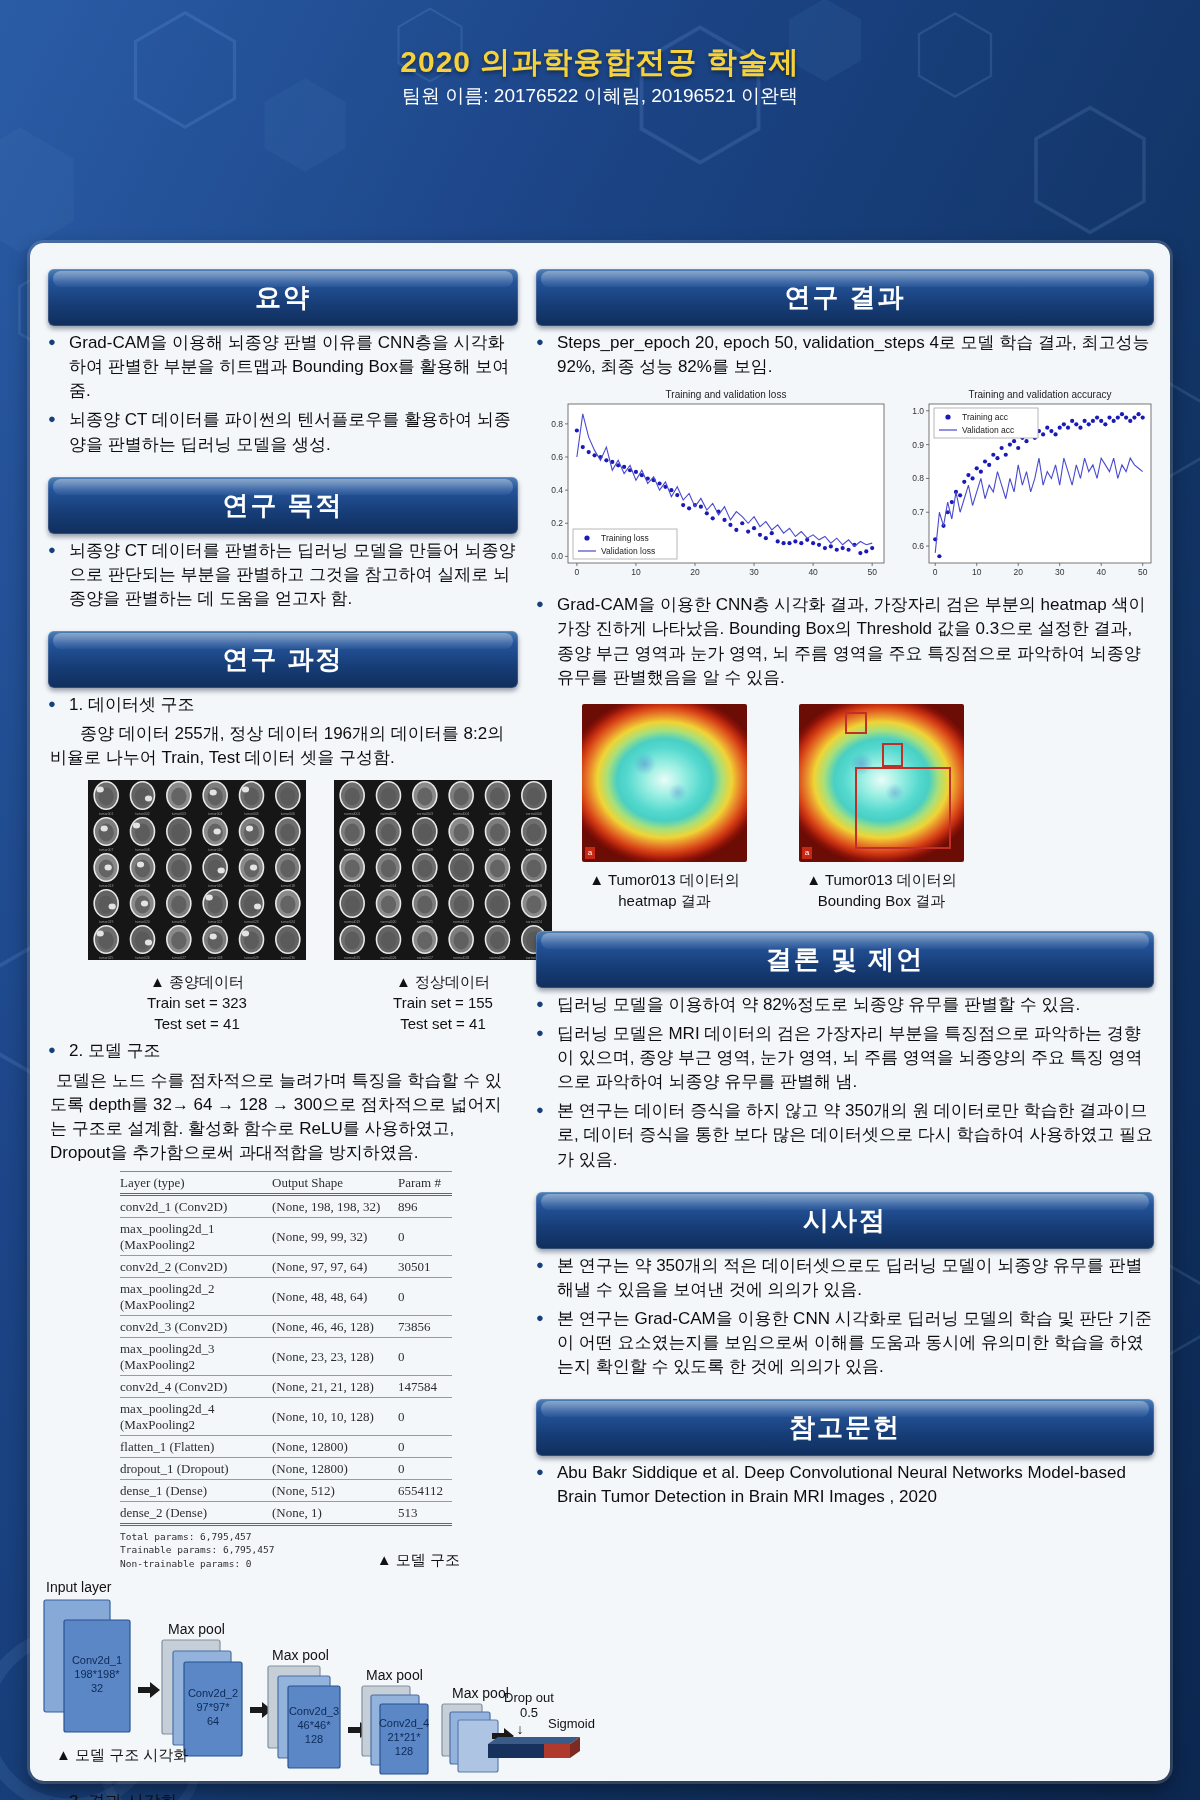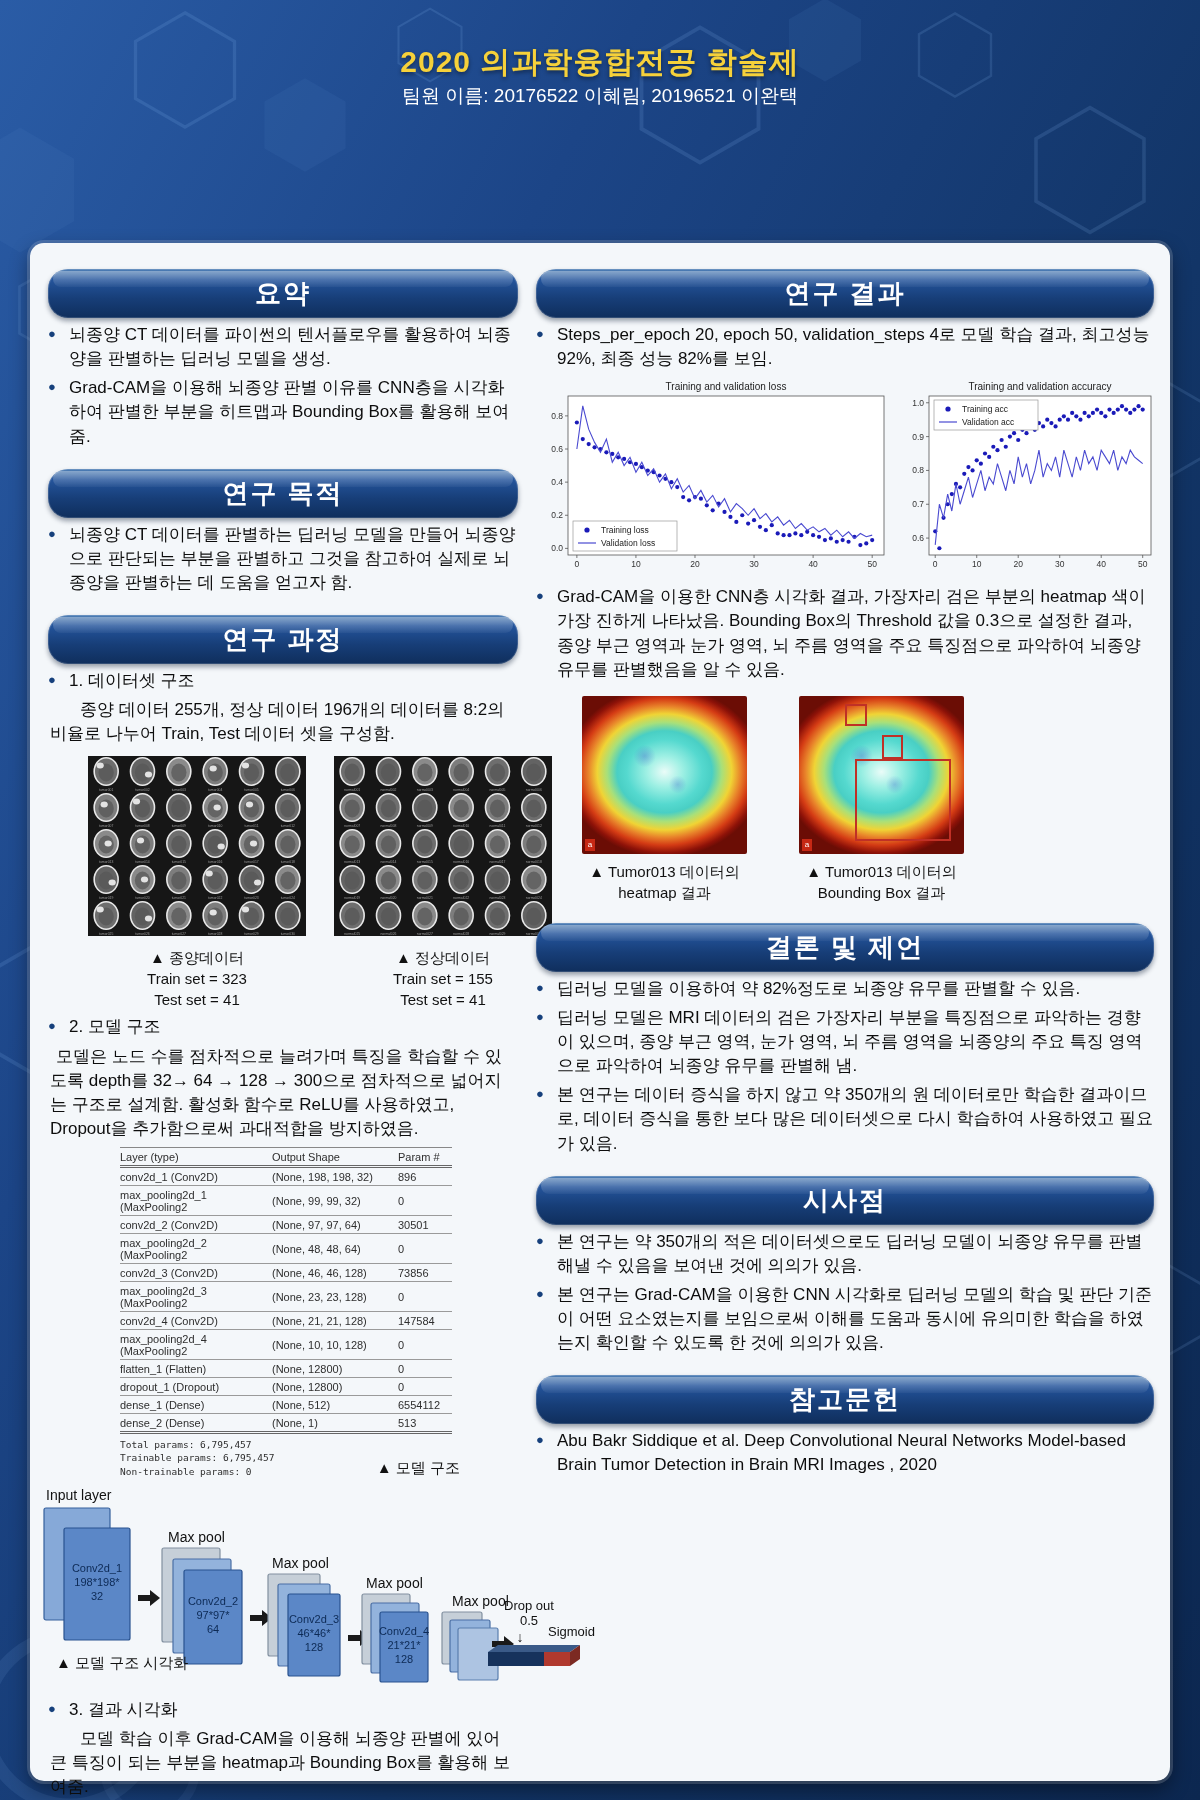--- a/index.html
+++ b/index.html
@@ -16,42 +16,42 @@
   .team { font-size:19px; }
   .panel {
     position:absolute; left:30px; top:243px; width:1140px; height:1538px; z-index:1;
     background:#f4f7fa; border-radius:14px;
     box-shadow:0 0 0 3px rgba(255,255,255,.16), 0 8px 20px rgba(0,0,0,.45);
   }
   .col { position:absolute; top:16px; }
   .col.left { left:18px; width:470px; }
   .col.right { left:506px; width:618px; }
   .bar {
-    position:relative; height:49px; border-radius:20px; overflow:hidden;
+    position:relative; height:57px; border-radius:6px; overflow:hidden;
     background:linear-gradient(180deg,#4f7fb5 0%,#24549b 22%,#173e78 60%,#0f2e5c 100%);
     box-shadow:0 3px 5px rgba(8,22,48,.4), inset 0 0 0 1px rgba(255,255,255,.15);
     display:flex; align-items:center; justify-content:center;
     color:#fff; font-size:26px; font-weight:bold; letter-spacing:2px;
     margin:10px 0 0;
   }
   .bar::before {
     content:""; position:absolute; left:5px; right:5px; top:2px; height:16px;
     border-radius:12px; background:linear-gradient(180deg,rgba(255,255,255,.35),rgba(255,255,255,.04));
   }
   .bar span { position:relative; z-index:1; }
   .mt { margin-top:20px; }
   .b { position:relative; font-size:17px; line-height:1.42; padding-left:21px; margin:5px 0; color:#0d0d0d; }
   .b::before { content:"●"; position:absolute; left:0; top:2px; font-size:13px; color:#16407c; }
   .indent { font-size:17px; line-height:1.42; text-indent:30px; margin:0 0 6px 2px; color:#0d0d0d; }
   .ctrow { display:flex; gap:28px; margin:10px 0 2px 40px; }
   .ctfig { width:218px; }
   .figcap { text-align:center; font-size:15px; line-height:1.4; margin-top:7px; color:#111; }
   .ktable {
-    border-collapse:collapse; font-family:Liberation Sans, sans-serif;
-    font-size:11px; color:#2e2e2e; margin:6px 0 0 72px;
+    border-collapse:collapse; font-family:Liberation Serif, serif;
+    font-size:13px; color:#2e2e2e; margin:6px 0 0 72px;
     border-top:1px solid #888; border-bottom:3px double #666;
   }
   .ktable th { text-align:left; font-weight:normal; border-bottom:3px double #666; padding:2.5px 6px 2.5px 0; }
   .ktable td { border-top:1px solid #9a9a9a; padding:2.5px 6px 2.5px 0; }
   .ktable th:nth-child(1), .ktable td:nth-child(1) { width:152px; }
   .ktable th:nth-child(2), .ktable td:nth-child(2) { width:126px; }
   .ktable th:nth-child(3), .ktable td:nth-child(3) { width:54px; }
   .totrow { display:flex; justify-content:space-between; align-items:flex-end; margin:4px 0 0 72px; width:340px; }
   .totals { font-family:"DejaVu Sans Mono","Liberation Mono",monospace; font-size:9.5px; line-height:1.4; color:#2e2e2e; }
   .tabcap { font-size:15px; color:#111; white-space:nowrap; }
@@ -110,22 +110,22 @@
     <div class="team">팀원 이름: 20176522 이혜림, 20196521 이완택</div>
   </header>
 
   <div class="panel">
 
     <div class="col left">
 
       <div class="bar">
         <span>요약</span>
       </div>
+      <div class="b">Grad-CAM을 이용해 뇌종양 판별 이유를 CNN층을 시각화하여 판별한 부분을 히트맵과 Bounding Box를 활용해 보여줌.</div>
       <div class="b">뇌종양 CT 데이터를 파이썬의 텐서플로우를 활용하여 뇌종양을 판별하는 딥러닝 모델을 생성.</div>
-      <div class="b">Grad-CAM을 이용해 뇌종양 판별 이유를 CNN층을 시각화하여 판별한 부분을 히트맵과 Bounding Box를 활용해 보여줌.</div>
 
       <div class="bar mt">
         <span>연구 목적</span>
       </div>
       <div class="b">뇌종양 CT 데이터를 판별하는 딥러닝 모델을 만들어 뇌종양으로 판단되는 부분을 판별하고 그것을 참고하여 실제로 뇌종양을 판별하는 데 도움을 얻고자 함.</div>
 
       <div class="bar mt">
         <span>연구 과정</span>
       </div>
       <div class="b">1. 데이터셋 구조</div>

